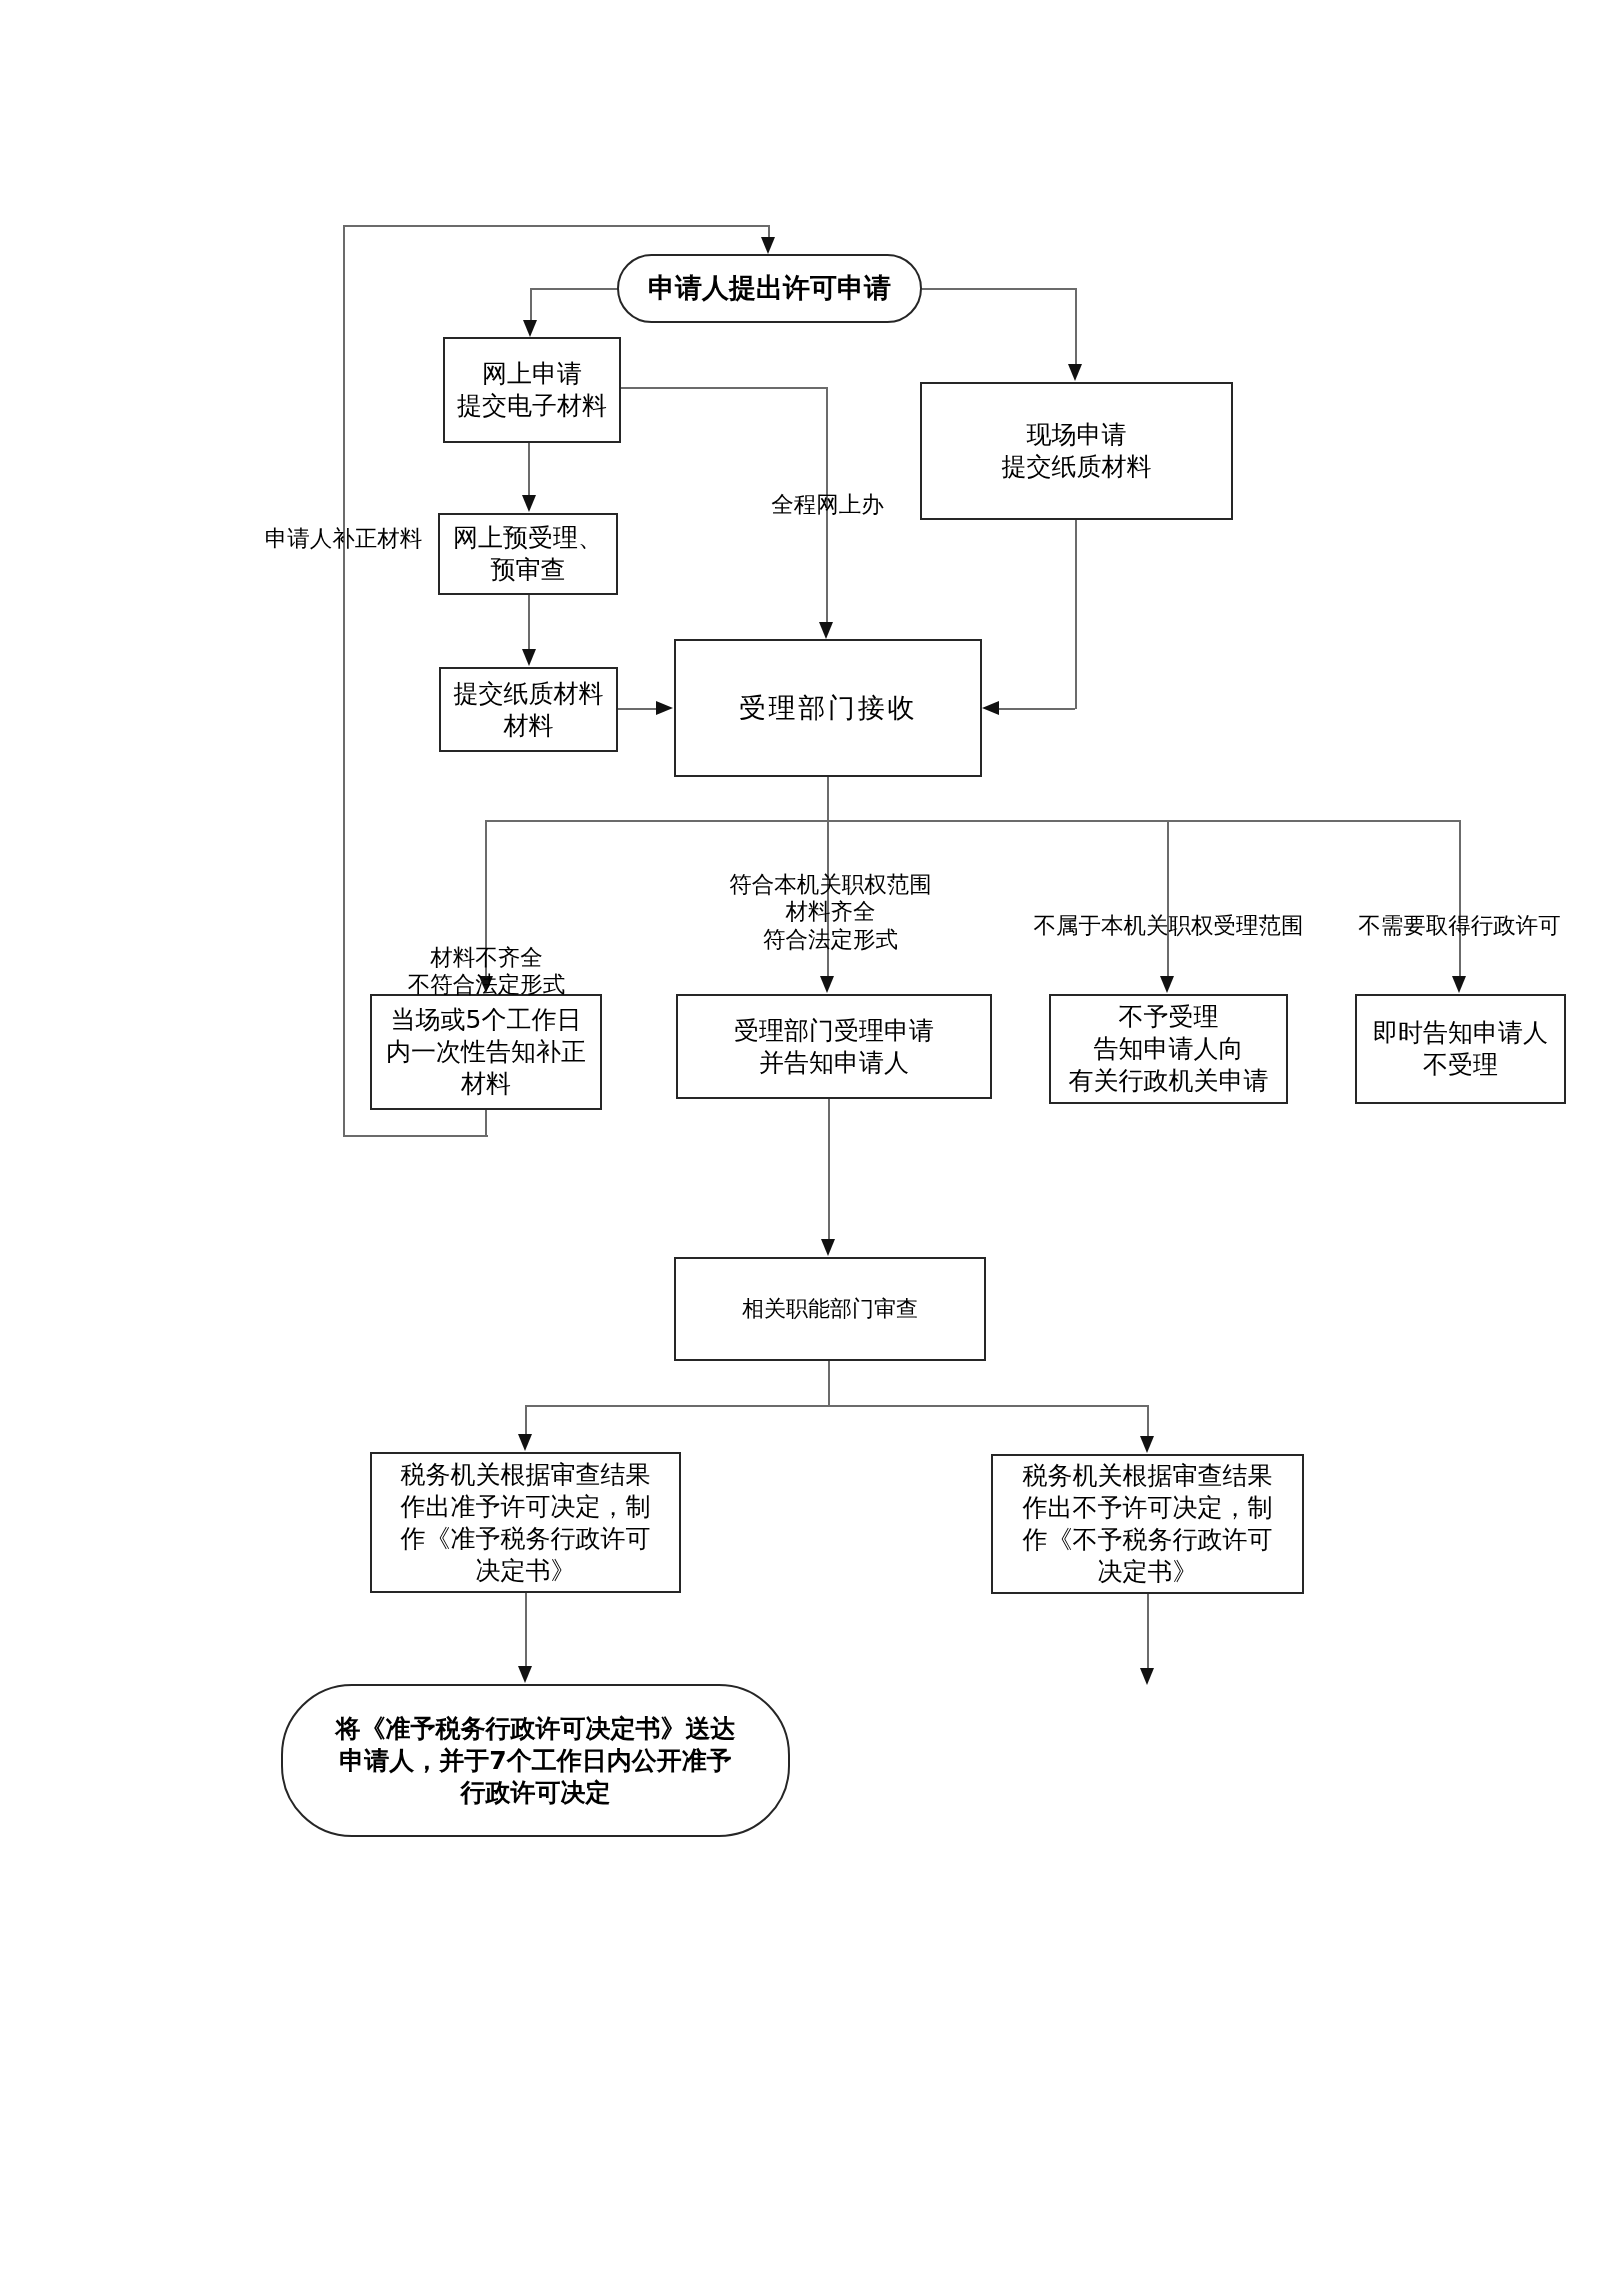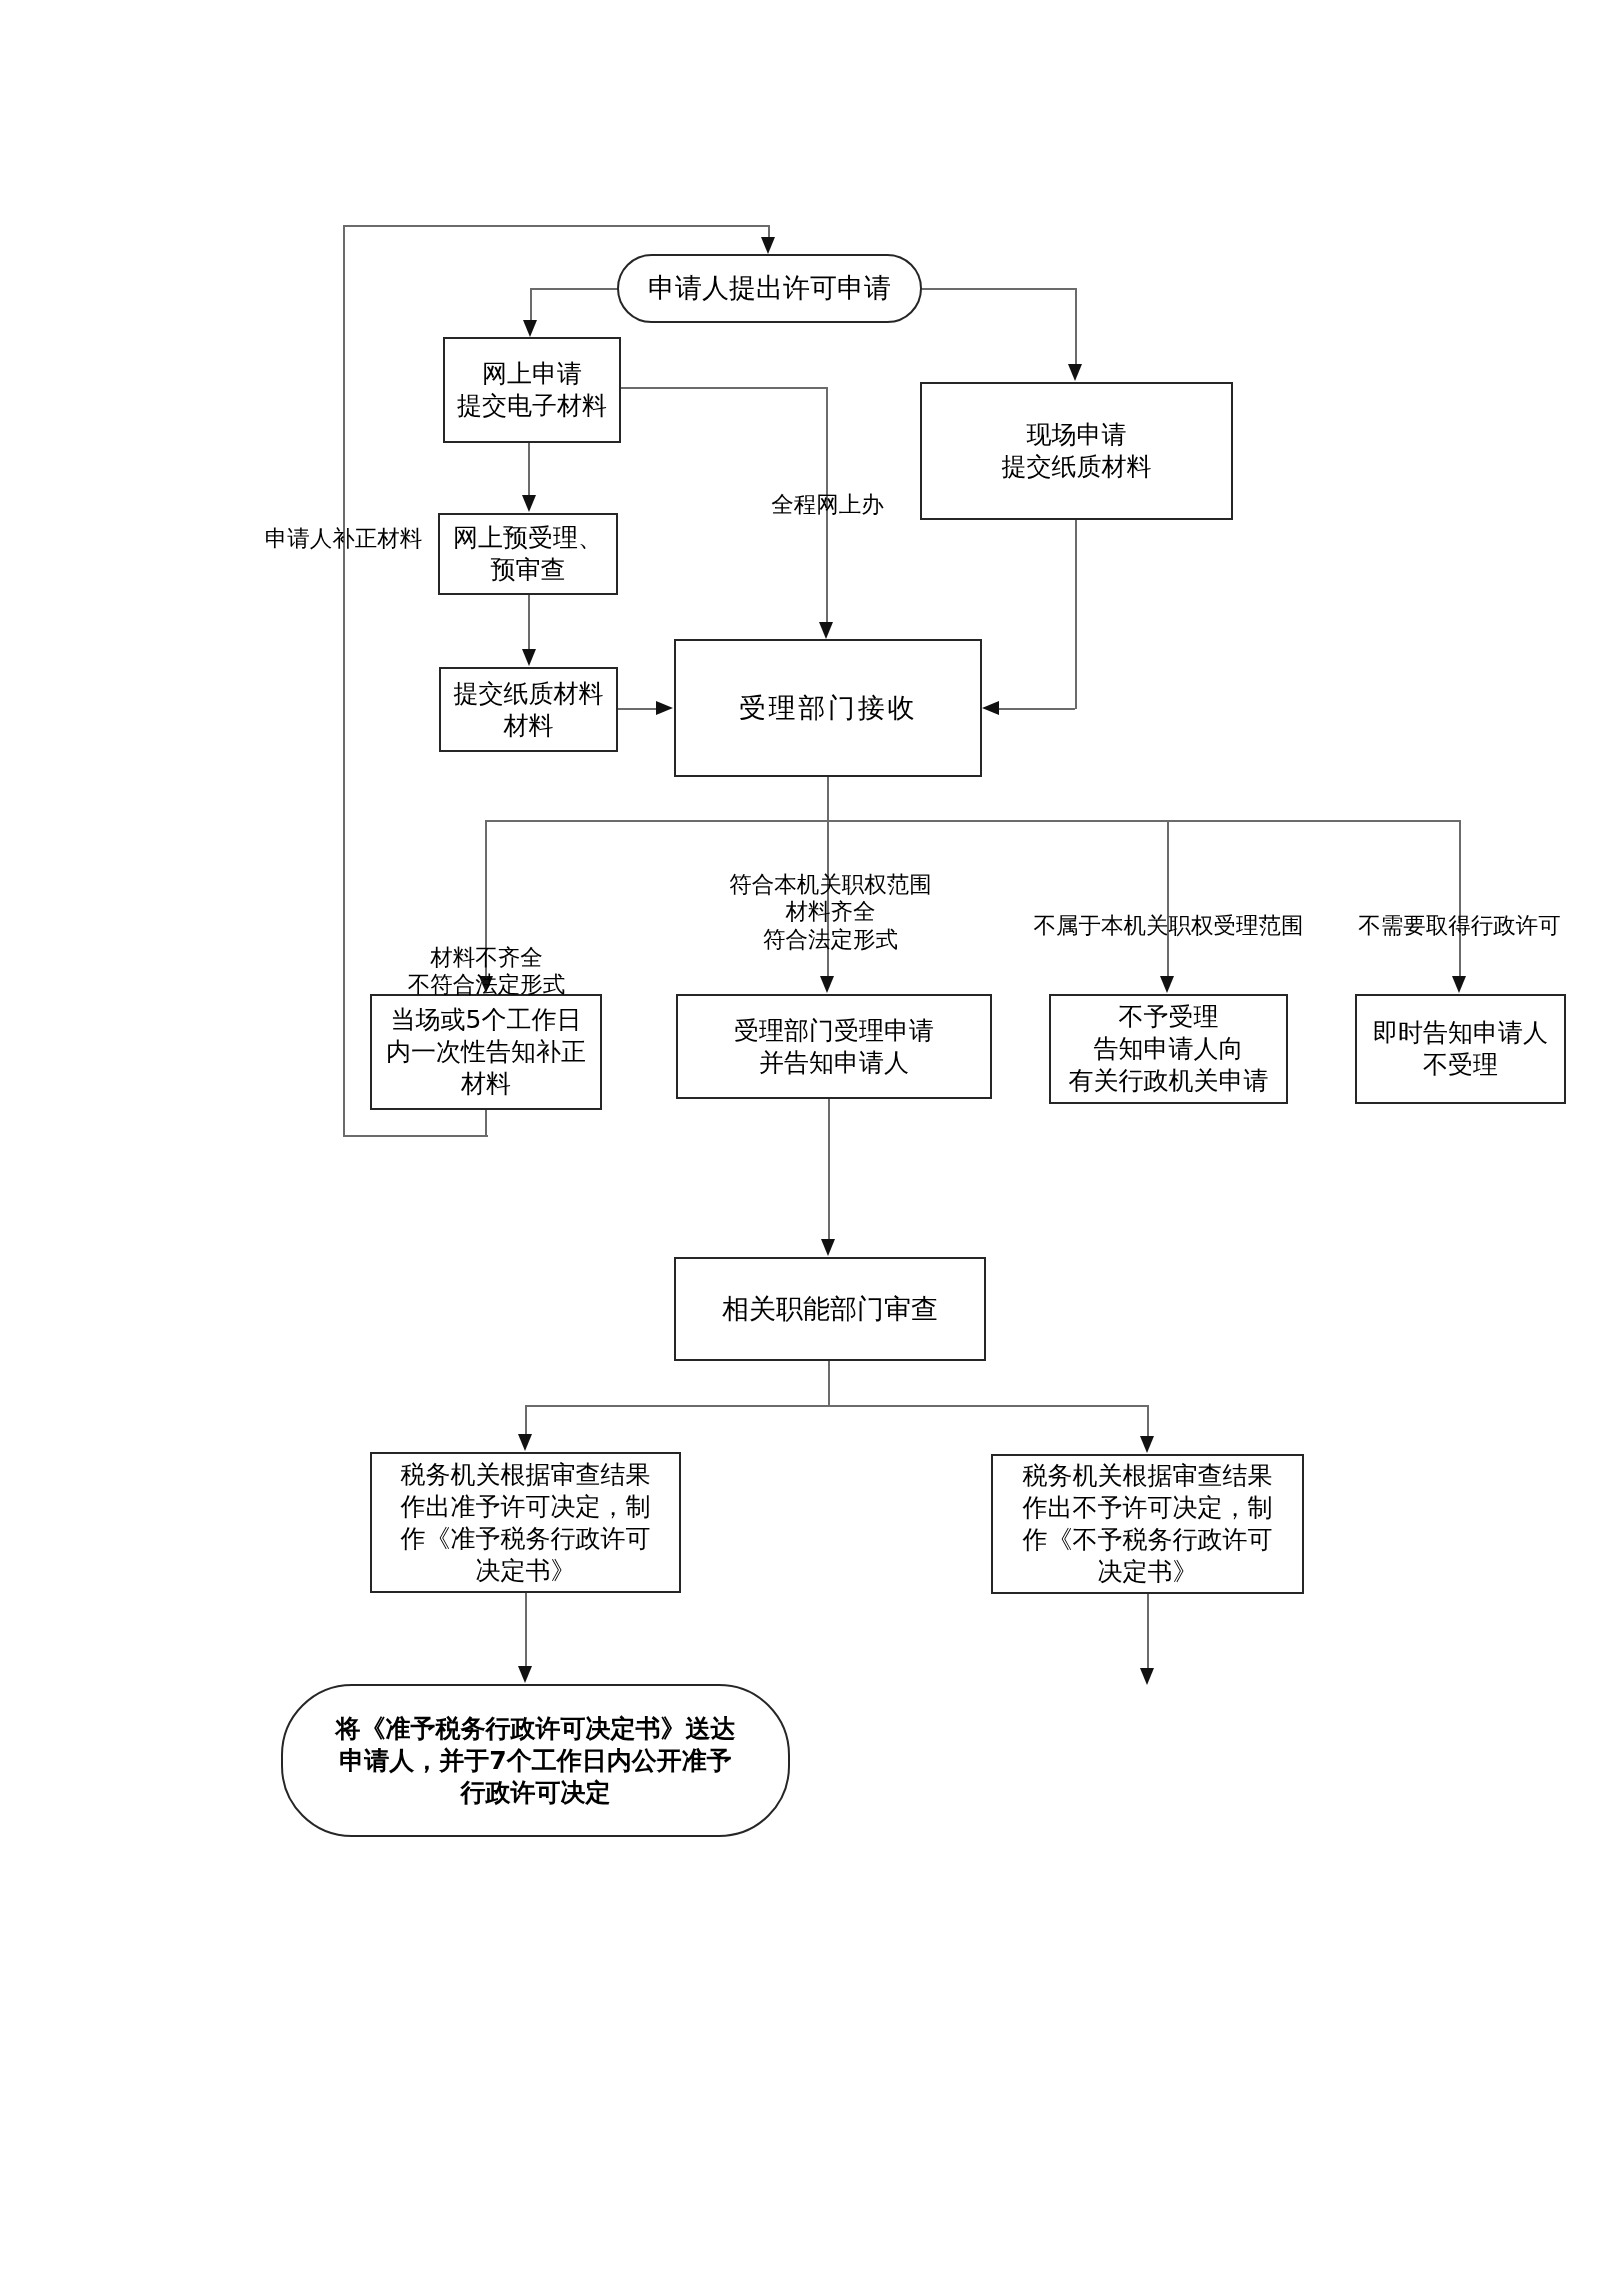--- a/index.html
+++ b/index.html
@@ -99,21 +99,21 @@
   <div class="vline" style="left:525px;top:1405px;height:31px;"></div>
   <div class="arr down" style="left:518px;top:1434px;"></div>
   <div class="vline" style="left:1147px;top:1405px;height:32px;"></div>
   <div class="arr down" style="left:1140px;top:1436px;"></div>
 
   <div class="vline" style="left:525px;top:1593px;height:74px;"></div>
   <div class="arr down" style="left:518px;top:1666px;"></div>
   <div class="vline" style="left:1147px;top:1593px;height:76px;"></div>
   <div class="arr down" style="left:1140px;top:1668px;"></div>
 
-  <div class="node stadium" style="left:617px;top:254px;width:305px;height:69px;font-size:27px;">申请人提出许可申请</div>
+  <div class="node stadium" style="left:617px;top:254px;width:305px;height:69px;font-size:27px;font-weight:bold;">申请人提出许可申请</div>
 
   <div class="node" style="left:443px;top:337px;width:178px;height:106px;">网上申请
 提交电子材料</div>
 
   <div class="node" style="left:920px;top:382px;width:313px;height:138px;">现场申请
 提交纸质材料</div>
 
   <div class="node" style="left:438px;top:513px;width:180px;height:82px;">网上预受理、
 预审查</div>
 
@@ -129,21 +129,21 @@
   <div class="node" style="left:676px;top:994px;width:316px;height:105px;">受理部门受理申请
 并告知申请人</div>
 
   <div class="node" style="left:1049px;top:994px;width:239px;height:110px;">不予受理
 告知申请人向
 有关行政机关申请</div>
 
   <div class="node" style="left:1355px;top:994px;width:211px;height:110px;">即时告知申请人
 不受理</div>
 
-  <div class="node" style="left:674px;top:1257px;width:312px;height:104px;font-size:27px;">相关职能部门审查</div>
+  <div class="node" style="left:674px;top:1257px;width:312px;height:104px;font-size:22px;">相关职能部门审查</div>
 
   <div class="node" style="left:370px;top:1452px;width:311px;height:141px;">税务机关根据审查结果
 作出准予许可决定，制
 作《准予税务行政许可
 决定书》</div>
 
   <div class="node" style="left:991px;top:1454px;width:313px;height:140px;">税务机关根据审查结果
 作出不予许可决定，制
 作《不予税务行政许可
 决定书》</div>

